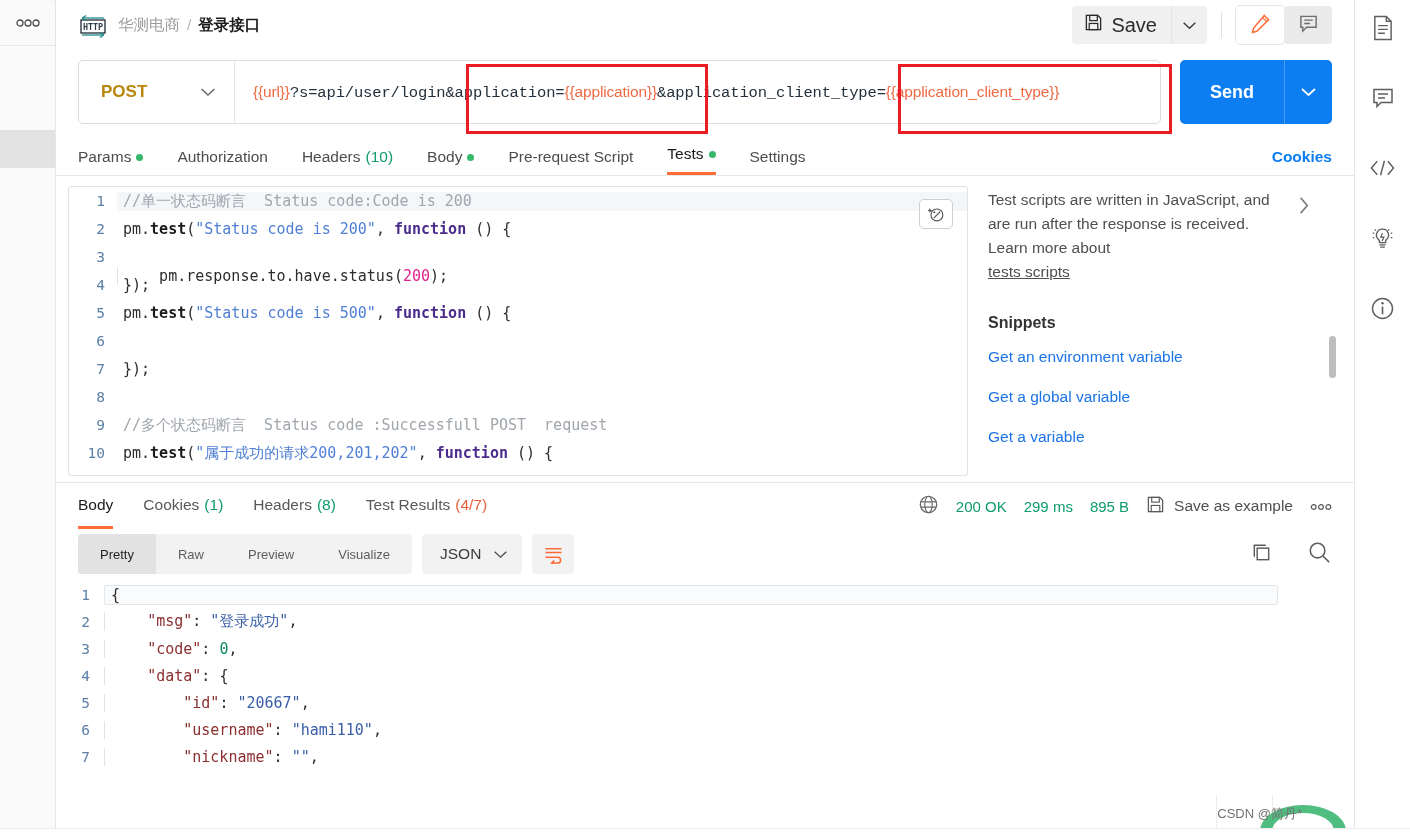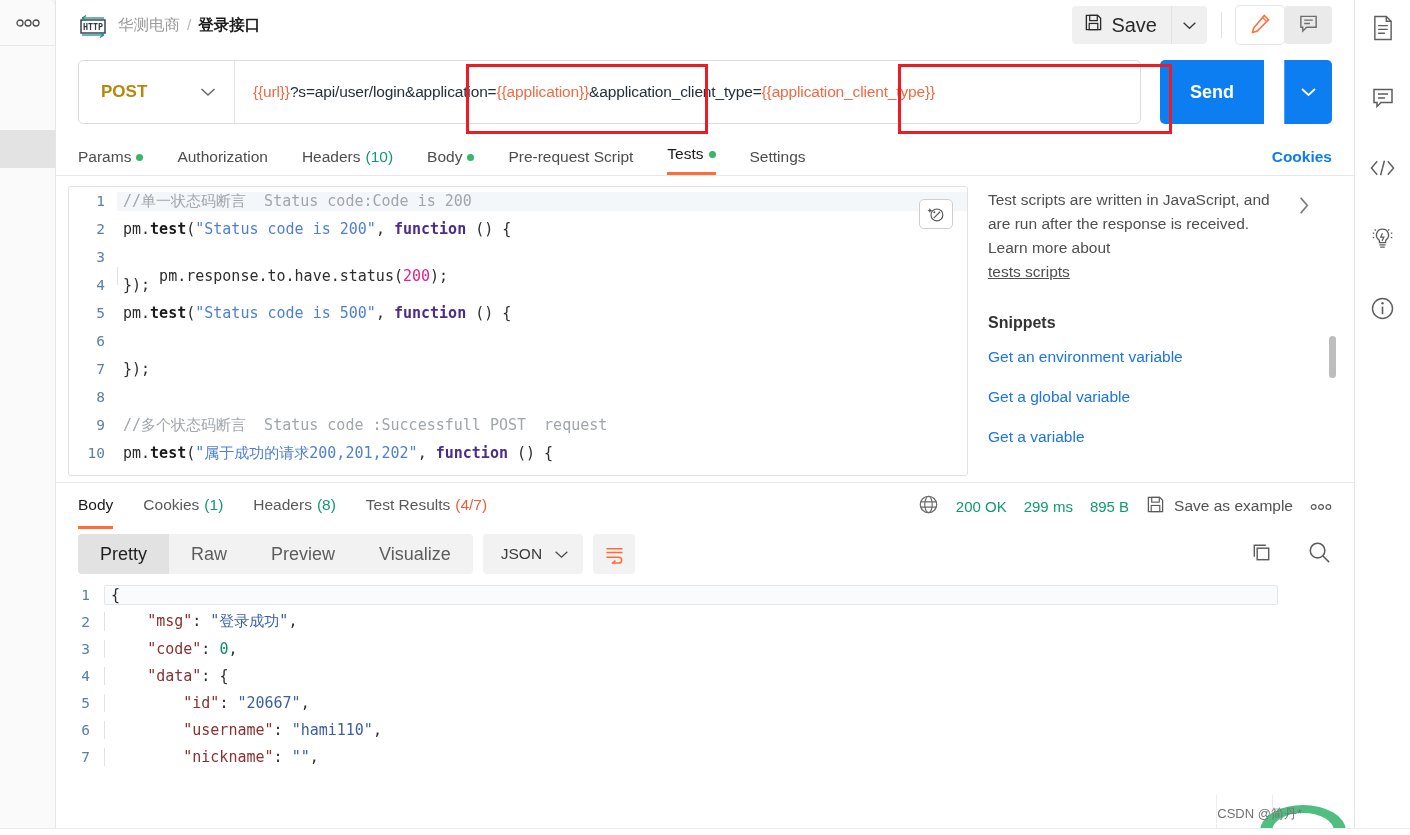--- a/index.html
+++ b/index.html
@@ -70,22 +70,22 @@
   .method {
     width:156px; height:62px; display:flex; align-items:center; justify-content:space-between;
     padding:0 18px 0 22px; border-right:1px solid #e6e6e6; cursor:pointer;
   }
   .method-label { font-size:17px; font-weight:bold; color:#b8860b; }
   .url-text {
     flex:1 1 auto; padding:0 14px 0 18px; font-size:15.5px; white-space:nowrap; overflow:hidden;
     font-family:"Liberation Sans", sans-serif; letter-spacing:-0.15px;
   }
   .url-var { color:#ef6b45; }
-  .url-plain { color:#23303d; }
-  .send-grp { display:flex; margin-left:19px;gap:20px; }
+  .url-plain { color:#23303d;font-family:Liberation Mono, monospace; }
+  .send-grp { display:flex; margin-left:19px; }
   .btn-send {
     background:#0d7df2; color:#fff; border:none; height:64px; padding:0 30px;
     font-size:18px; font-weight:bold; border-radius:5px 0 0 5px; cursor:pointer;
   }
   .btn-send-caret {
     background:#0d7df2; border:none; border-left:1px solid #4b9df6; width:48px; height:64px;
     border-radius:0 5px 5px 0; display:flex; align-items:center; justify-content:center; cursor:pointer;
   }
 
   
@@ -162,21 +162,21 @@
   .status-grp { margin-left:auto; display:flex; align-items:center; gap:17px; font-size:15px; }
   .stat-ok { color:#0f9b6c; }
   .save-ex { display:flex; align-items:center; gap:9px; color:#515151; font-size:15.5px; cursor:pointer; }
   .el-dots { color:#5a5a5a; font-size:14px; letter-spacing:1px; cursor:pointer; }
 
   
   #fmtbar { display:flex; align-items:center; padding:0 22px 0 22px; height:50px; gap:10px; }
   .segwrap { display:flex; background:#f2f2f2; border-radius:4px; overflow:hidden; height:40px; }
   .seg {
     padding:0 22px; height:40px; display:flex; align-items:center;
-    font-size:18px; color:#5d5d5d; cursor:pointer;
+    font-size:13px; color:#5d5d5d; cursor:pointer;
   }
   .seg.active { background:#e2e2e2; color:#1f1f1f; }
   .json-sel {
     display:flex; align-items:center; gap:12px; background:#f2f2f2; border-radius:4px;
     height:40px; padding:0 14px 0 18px; font-size:15.5px; color:#3b3b3b; cursor:pointer;
   }
   .wrap-btn {
     width:42px; height:40px; background:#f2f2f2; border-radius:4px;
     display:flex; align-items:center; justify-content:center; cursor:pointer;
   }

